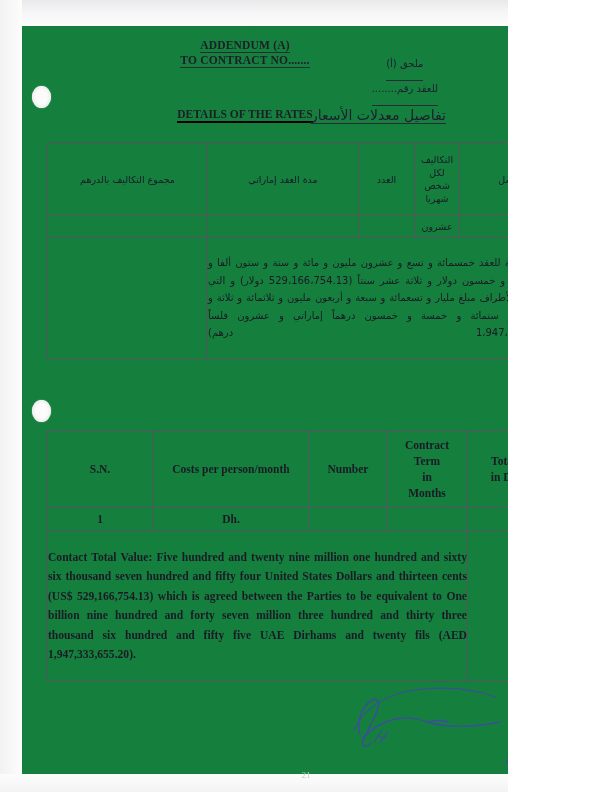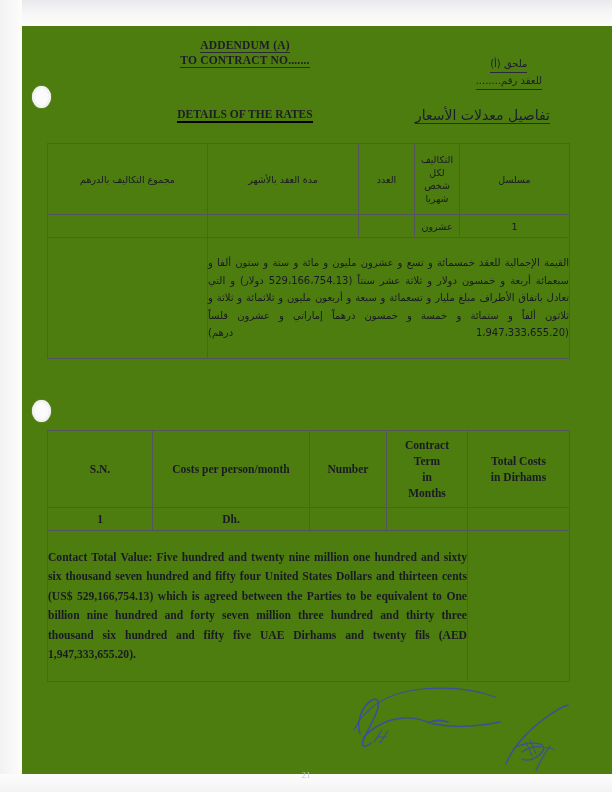--- a/index.html
+++ b/index.html
@@ -5,24 +5,24 @@
   html, body {
     margin: 0;
     padding: 0;
     background: #ffffff;
   }
   body {
     font-family: "Liberation Serif", serif;
   }
   .page {
     position: relative;
-    width: 612px;
+    width: 508px;
     height: 792px;
     overflow: hidden;
-    background: #4d7c0f;
+    background: #15803d;
   }
   
   .scan-top-shade {
     position: absolute;
     left: 0; top: 0;
     width: 612px; height: 26px;
     background: linear-gradient(to bottom, #e9e9ec 0%, #f5f5f5 45%, #fdfdfc 100%);
     pointer-events: none;
   }
   .scan-left-shade {
@@ -90,21 +90,21 @@
     font-size: 10px;
     color: #1d1d30;
   }
   .hdr-ar-block .ar-line {
     display: block;
     line-height: 15px;
   }
   .hdr-ar-block .ar-line span {
     display: inline-block;
     border-bottom: 1px solid #2a2a3a;
-    padding-bottom: 1px;
+    padding-bottom: 9px;
   }
   .hdr-ar-2 {
     position: absolute;
     right: 62px; top: 107px;
     direction: rtl;
     font-family: "DejaVu Sans", sans-serif;
     font-size: 14px;
     color: #1d1d30;
   }
   .hdr-ar-2 span {
@@ -249,21 +249,21 @@
     <colgroup>
       <col style="width:160px">
       <col style="width:151px">
       <col style="width:56px">
       <col style="width:45px">
       <col style="width:110px">
     </colgroup>
     <tbody>
         <tr>
       <td class="ar-th">مجموع التكاليف بالدرهم</td>
-      <td class="ar-th">مدة العقد بالأشهر</td>
+      <td class="ar-th">مدة العقد إماراتي</td>
       <td class="ar-th">العدد</td>
       <td class="ar-th">التكاليف لكل شخص شهريا</td>
       <td class="ar-th">مسلسل</td>
     </tr>
     <tr>
       <td class="ar-row-cell"></td>
       <td class="ar-row-cell"></td>
       <td class="ar-row-cell"></td>
       <td class="ar-row-cell">عشرون</td>
       <td class="ar-row-cell">1</td>

